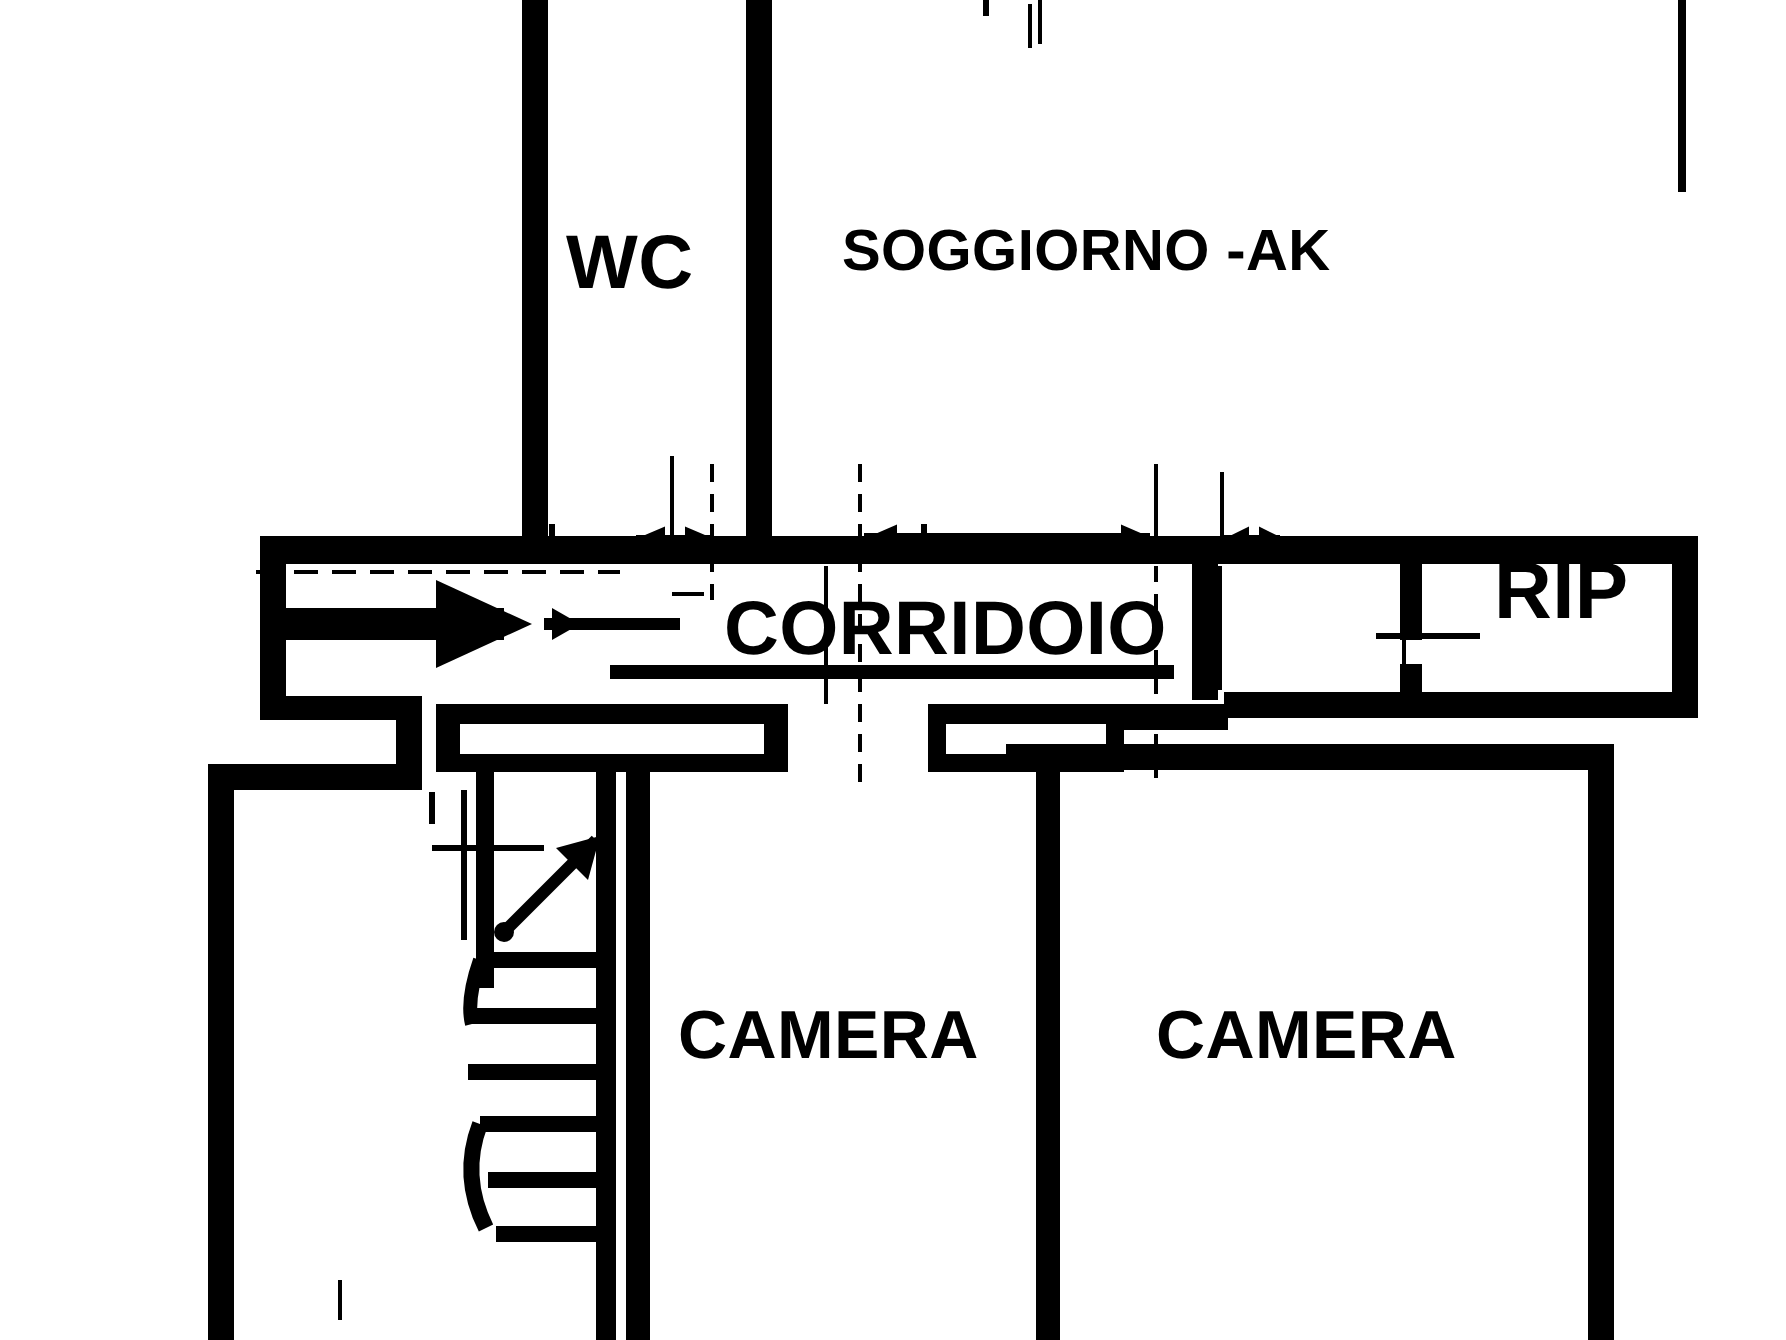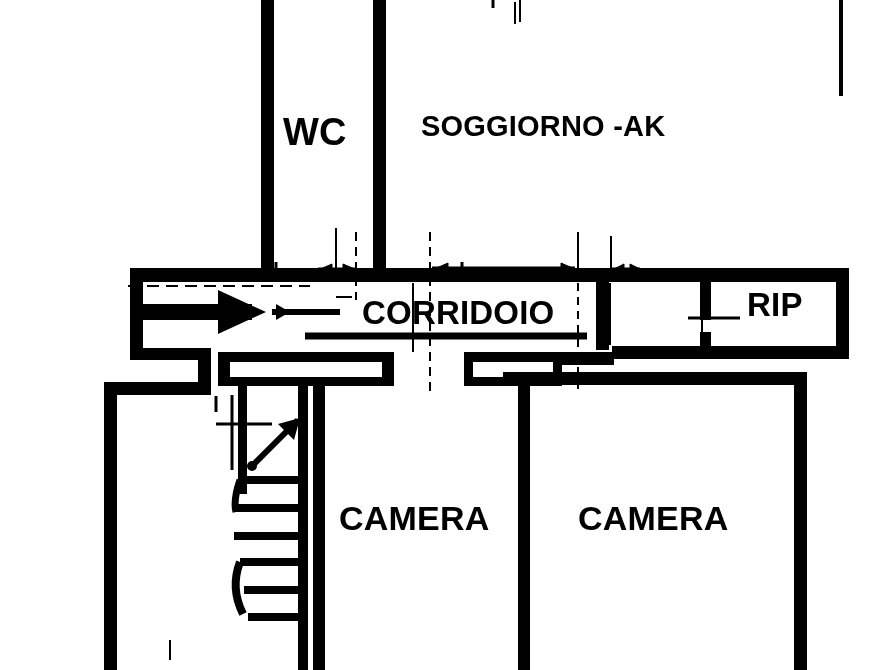--- a/index.html
+++ b/index.html
@@ -31,22 +31,22 @@
     position: absolute;
     font-family: "Liberation Sans", sans-serif;
     font-weight: bold;
     color: #000000;
     white-space: nowrap;
     letter-spacing: 0.2px;
     line-height: 1;
   }
   .lbl-wc       { left: 283px; top: 113px; font-size: 38px; }
   .lbl-sogg     { left: 421px; top: 112px; font-size: 29px; }
-  .lbl-corr     { left: 362px; top: 296px; font-size: 33px; }
-  .lbl-rip      { left: 747px; top: 288px; font-size: 33px; }
+  .lbl-corr     { left: 362px; top: 296px; font-size: 38px; }
+  .lbl-rip      { left: 747px; top: 276px; font-size: 40px; }
   .lbl-cam1     { left: 339px; top: 501px; font-size: 34px; }
   .lbl-cam2     { left: 578px; top: 501px; font-size: 34px; }
 </style>
 </head>
 <body>
 
 <div id="plan-root">
 
   <svg id="plan-svg" viewBox="0 0 893 670">
 

